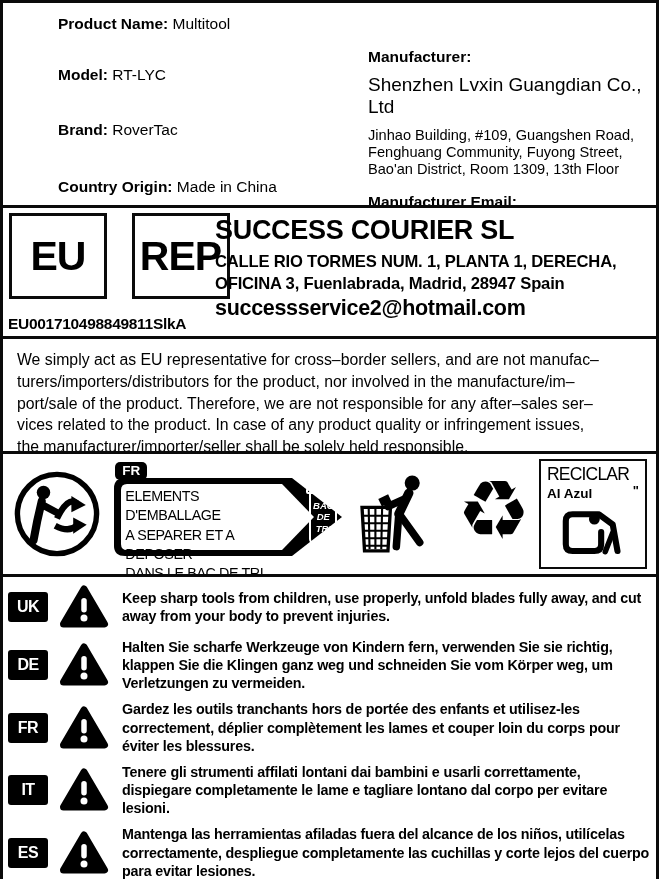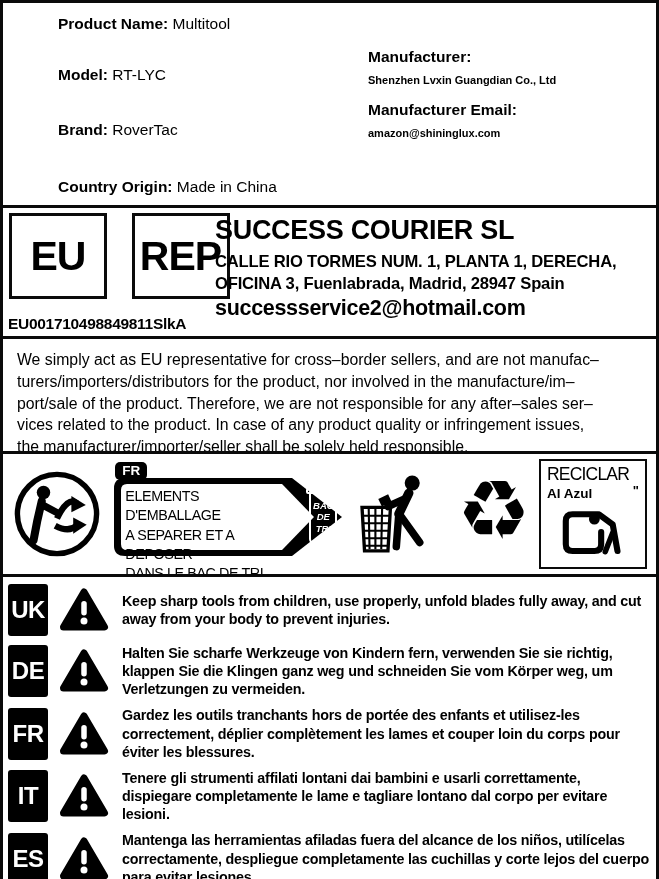--- a/index.html
+++ b/index.html
@@ -18,21 +18,21 @@
   .sec + .sec { margin-top: -3px; }
   .b { font-weight: 700; }
 
   
   .sec-top { height: 208px; display: flex; padding-left: 44px; }
   .col-left { width: 308px; padding: 12px 0 0 11px; }
   .col-right { flex: 1; padding: 9px 4px 0 13px; margin-top: 36px; }
   .field { font-size: 15.5px; }
   .f2 { margin-top: 33px; } .f3 { margin-top: 37px; } .f4 { margin-top: 39px; }
   .mlabel { font-size: 15.5px; font-weight: 700; }
-  .mval { font-size: 11px; margin-top: 8px; font-weight: bold; }
+  .mval { font-size: 19px; margin-top: 8px; }
   .addr { font-size: 14.6px; line-height: 1.17; margin-top: 9px; white-space: pre-line; }
   .gap14 { margin-top: 15px; }
 
   
   .sec-eurep { height: 134px; }
   .eurep-squares { position: absolute; left: 6px; top: 5px; display: flex; gap: 28px; }
   .eurep-box {
     width: 98px; height: 86px; border: 3.5px solid #0a0a0a;
     display: flex; align-items: center; justify-content: center;
     font-size: 41px; font-weight: 700; letter-spacing: -1px;
@@ -74,42 +74,45 @@
   .reciclar-box { width: 108px; height: 110px; border: 2px solid #0a0a0a; flex: none; padding: 3px 6px; position: relative; }
   .reciclar-title { font-size: 17.5px; letter-spacing: -0.8px; }
   .reciclar-sub { font-size: 13.5px; font-weight: 700; margin-top: 1px; }
   .reciclar-mark { position: absolute; right: 6px; top: 22px; font-size: 13px; font-weight: 700; }
   .reciclar-icon { display: block; margin: 5px auto 0; width: 68px; height: 56px; }
 
   
   .sec-warn { flex: 1; padding-top: 3px; }
   .warn-row { display: flex; align-items: center; padding: 4px 6px 4px 5px; }
   .lang-badge {
-    width: 40px; height: 52px; background: #000; color: #fff; border-radius: 3px;
+    width: 40px; height: 30px; background: #000; color: #fff; border-radius: 3px;
     display: flex; align-items: center; justify-content: center;
-    font-size: 24px; font-weight: 700; flex: none; letter-spacing: -0.5px;
+    font-size: 16px; font-weight: 700; flex: none; letter-spacing: -0.5px;
   }
   .warn-tri { width: 52px; height: 46px; flex: none; margin-left: 10px; }
   .warn-text { font-size: 14.3px; font-weight: 700; line-height: 1.27; margin-left: 12px; letter-spacing: -0.2px; }
 </style>
 </head>
 <body>
 
 <div class="label">
 
   <div class="sec sec-top">
     <div class="col-left">
       <div class="field"><span class="b">Product Name:</span> <span>Multitool</span></div>
       <div class="field f2"><span class="b">Model:</span> <span>RT-LYC</span></div>
       <div class="field f3"><span class="b">Brand:</span> <span>RoverTac</span></div>
       <div class="field f4"><span class="b">Country Origin:</span> <span>Made in China</span></div>
     </div>
     <div class="col-right">
       <div class="mlabel">Manufacturer:</div>
       <div class="mval">Shenzhen Lvxin Guangdian Co., Ltd</div>
+      <div class="addr">Jinhao Building, #109, Guangshen Road,
+Fenghuang Community, Fuyong Street,
+Bao'an District, Room 1309, 13th Floor</div>
       <div class="mlabel gap14">Manufacturer Email:</div>
       <div class="mval">amazon@shininglux.com</div>
     </div>
   </div>
 
   <div class="sec sec-eurep">
     <div class="eurep-squares">
       <div class="eurep-box">EU</div>
       <div class="eurep-box">REP</div>
     </div>

